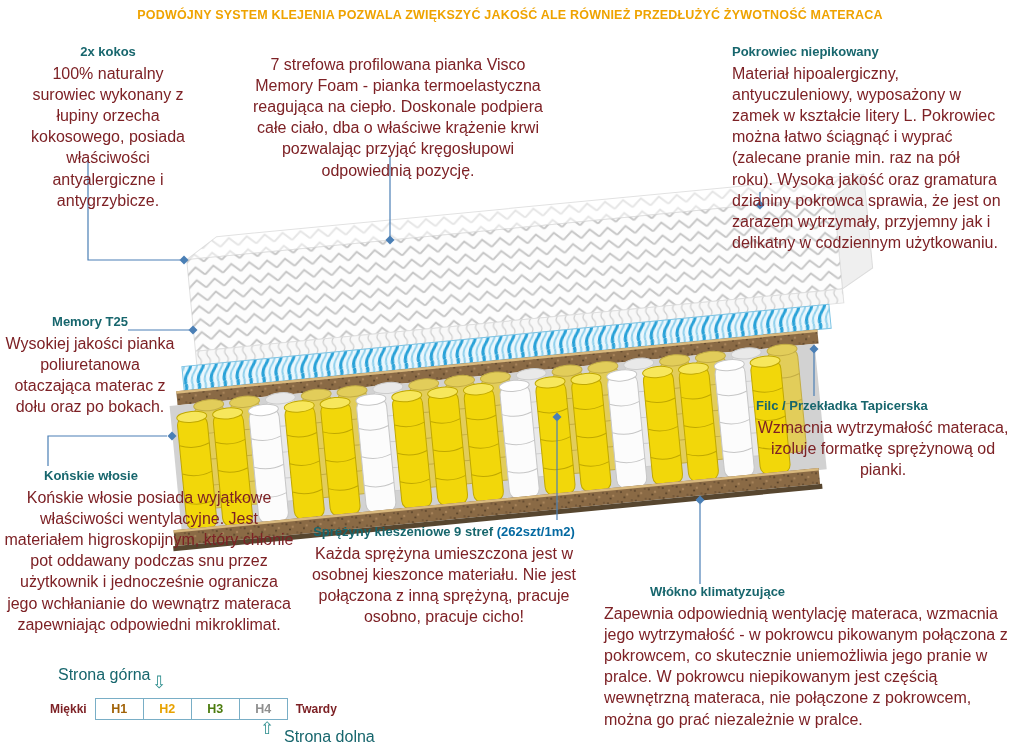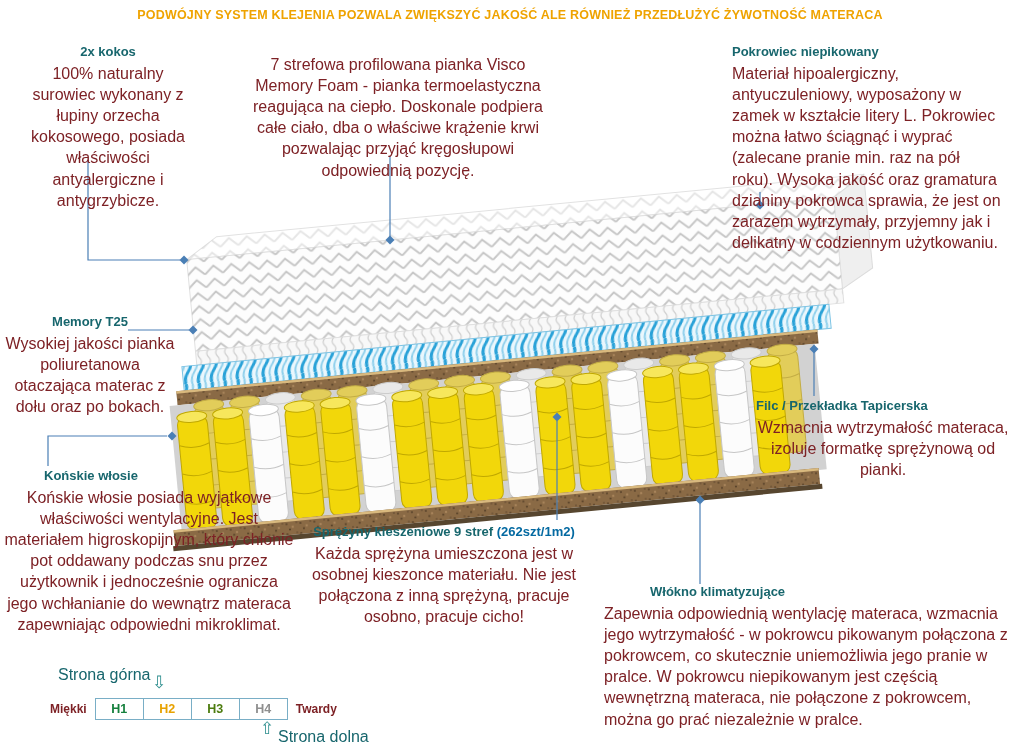--- a/index.html
+++ b/index.html
@@ -349,22 +349,22 @@
   <div class="title indent46">Włókno klimatyzujące</div>
   <div class="body">Zapewnia odpowiednią wentylację materaca, wzmacnia jego wytrzymałość - w pokrowcu pikowanym połączona z pokrowcem, co skutecznie uniemożliwia jego pranie w pralce. W pokrowcu niepikowanym jest częścią wewnętrzną materaca, nie połączone z pokrowcem, można go prać niezależnie w pralce.</div>
 </div>
 
 <div class="scale scale-label" style="left:58px; top:666px;">Strona górna</div>
 <div class="scale scale-arrow" style="left:152px; top:674px;">⇩</div>
 
 <div class="scale" style="left:50px; top:698px; display:flex; align-items:center; gap:8px;">
   <span class="soft-hard">Miękki</span>
   <span class="hrow">
-    <span class="hbox" style="color: #15803d;">H1</span>
+    <span class="hbox" style="color: #a16207;">H1</span>
     <span class="hbox" style="color: rgb(232, 162, 0);">H2</span>
     <span class="hbox" style="color: #4d7c0f;">H3</span>
     <span class="hbox" style="color: rgb(143, 143, 143);">H4</span>
   </span>
   <span class="soft-hard">Twardy</span>
 </div>
 
 <div class="scale scale-arrow" style="left:260px; top:720px;">⇧</div>
-<div class="scale scale-label" style="left:278px; top:728px;">Strona dolna</div>
+<div class="scale scale-label" style="left:284px; top:728px;">Strona dolna</div>
 
 </body></html>

